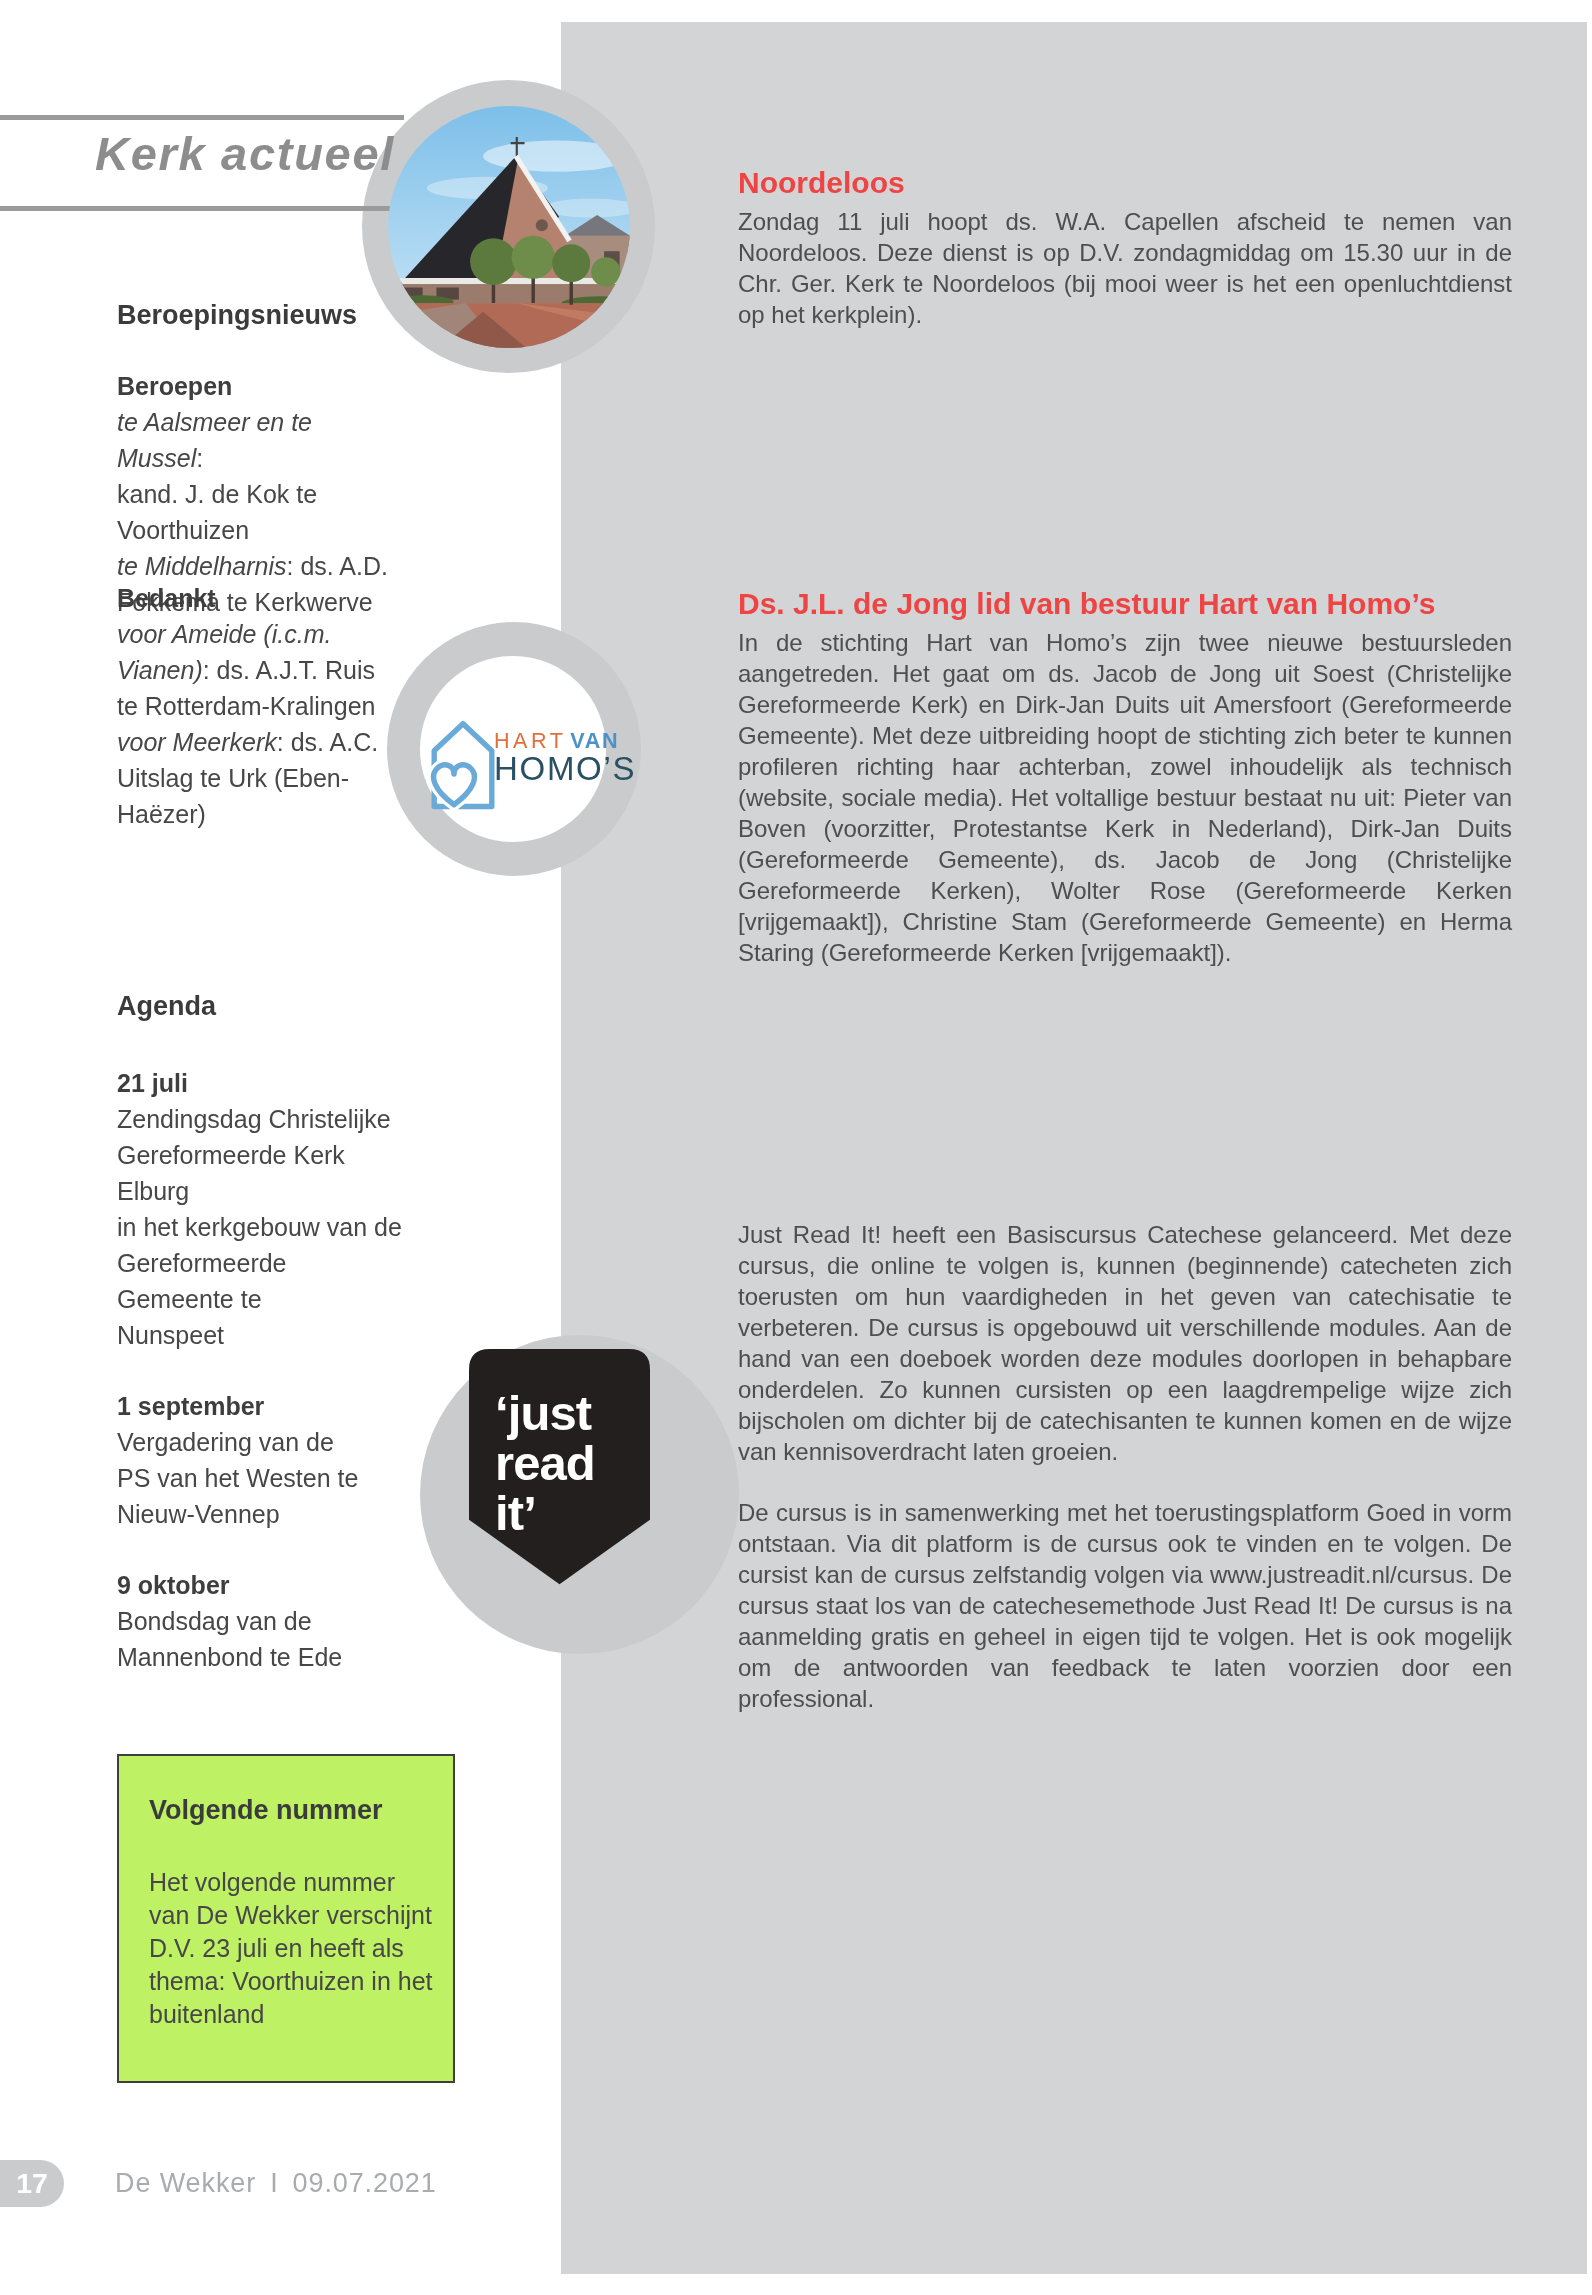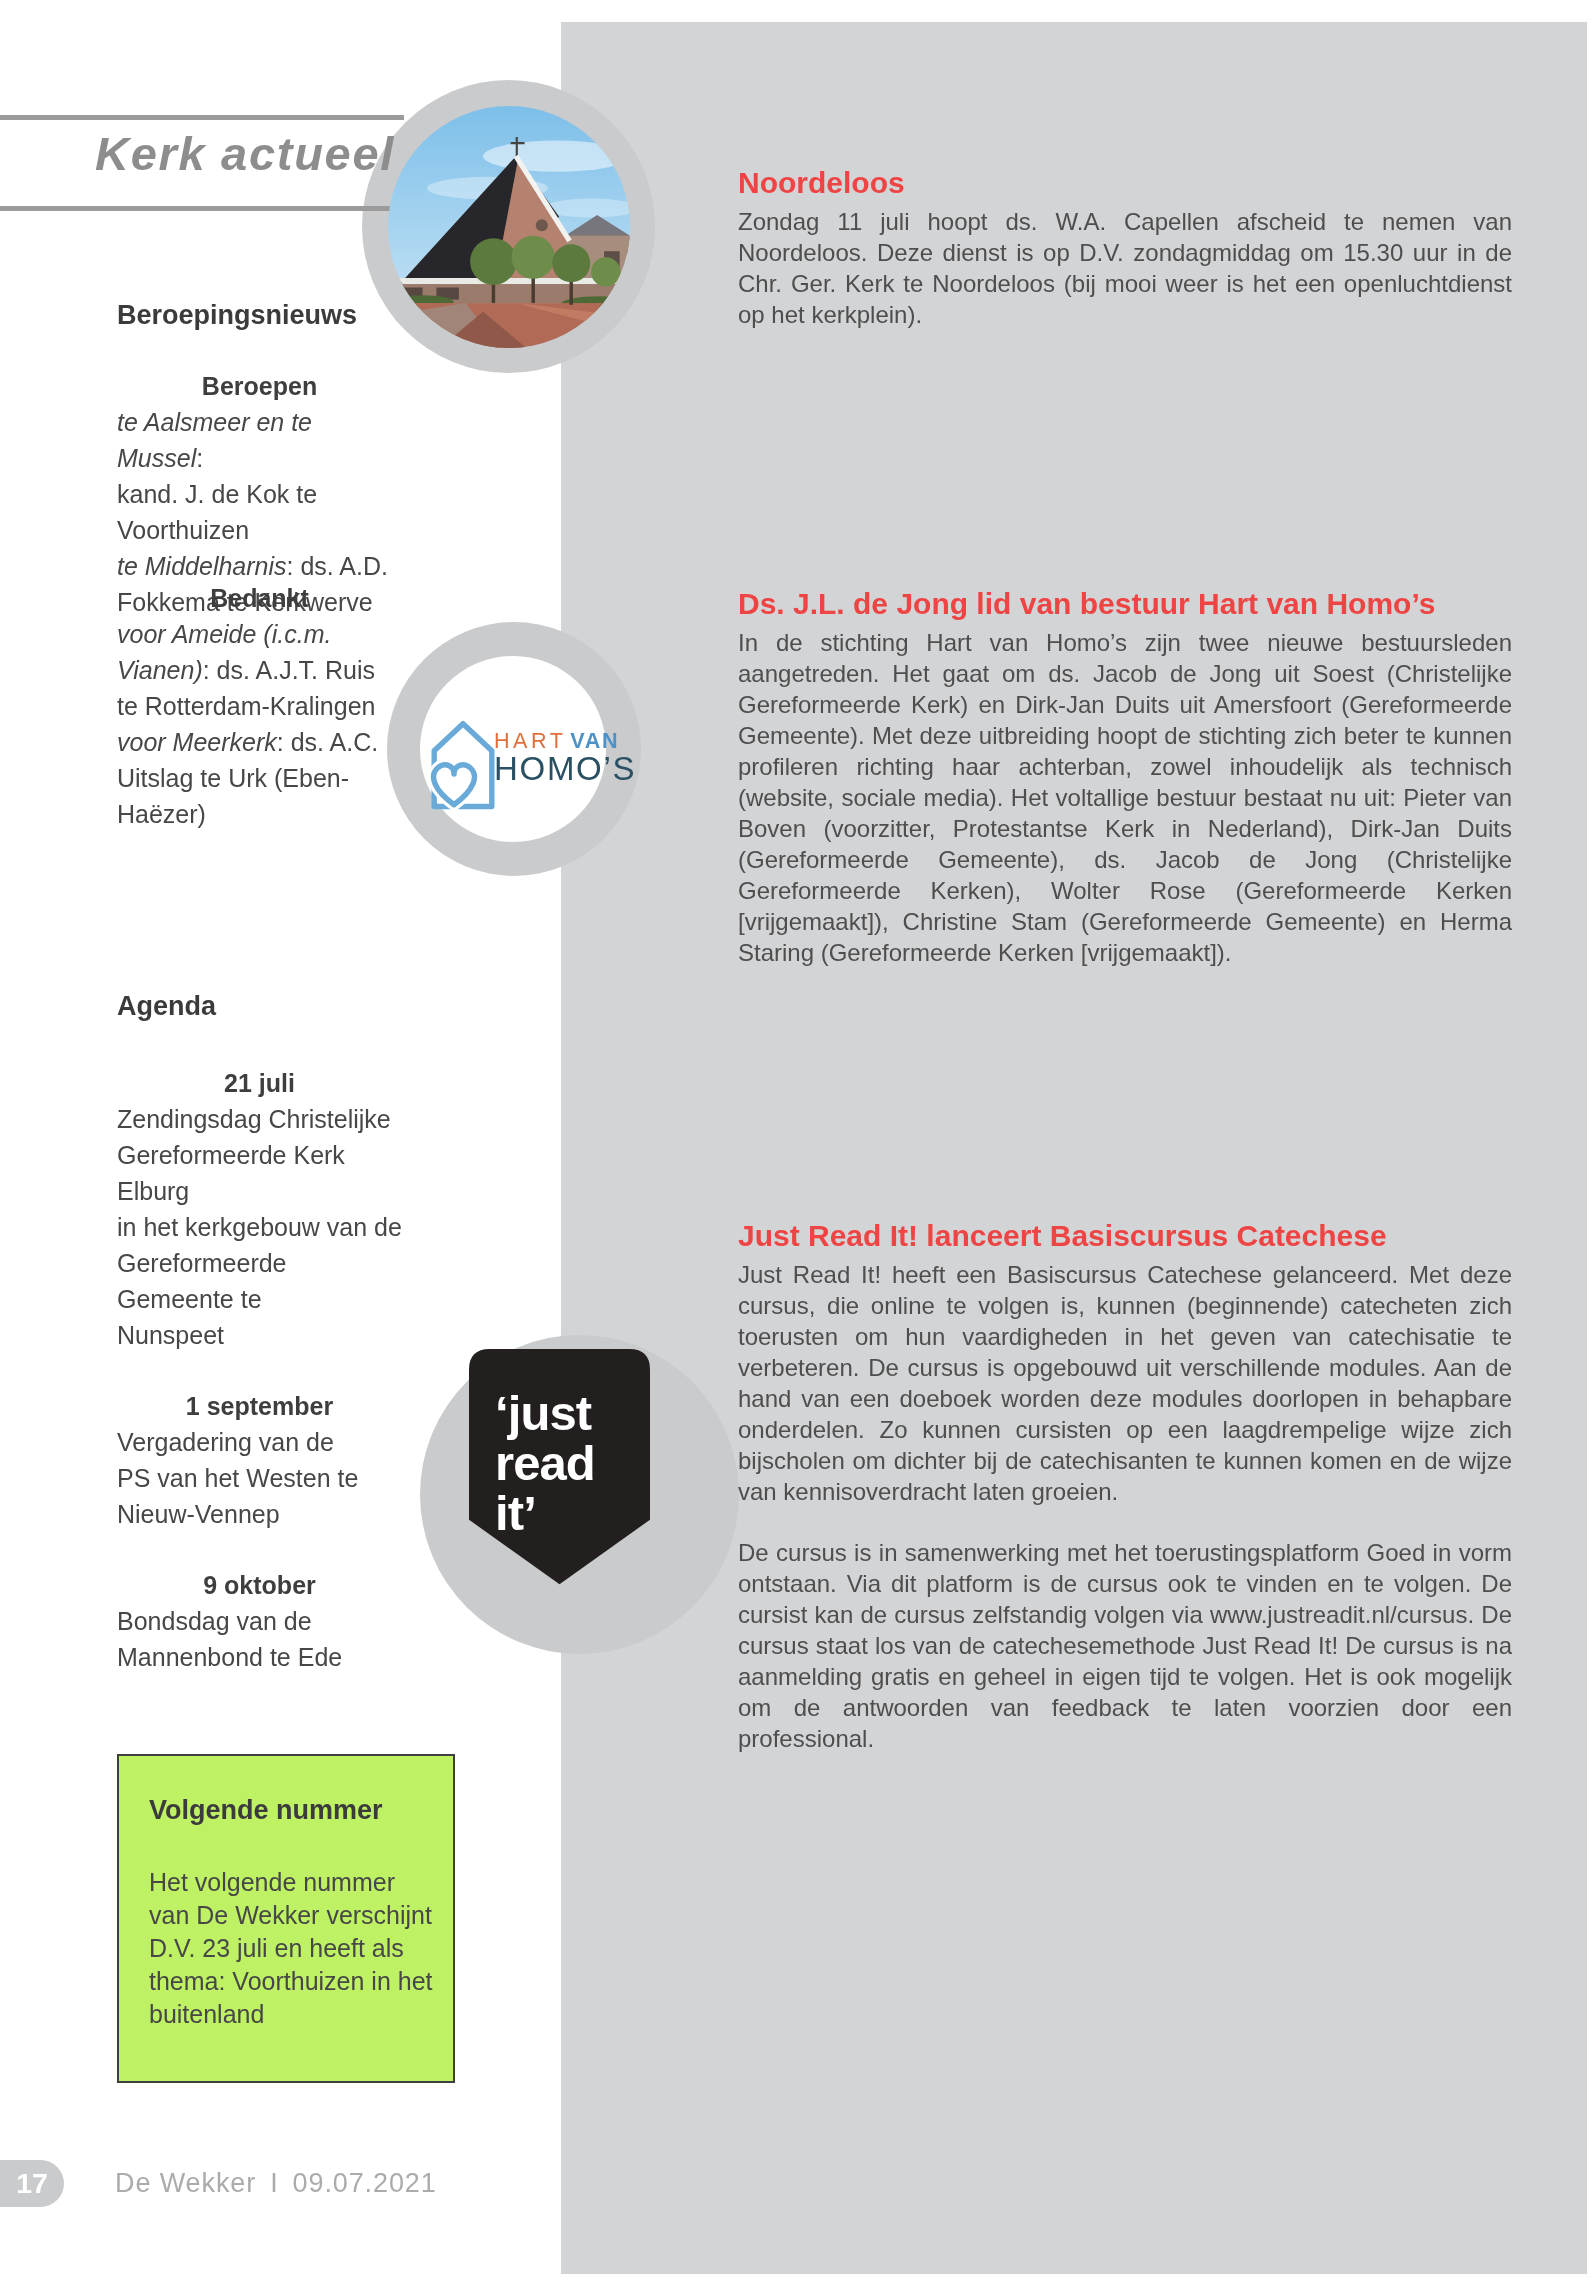--- a/index.html
+++ b/index.html
@@ -27,21 +27,21 @@
   .hvh-hart{color:#e06f3a;font-size:21.6px;letter-spacing:3.5px;font-weight:400;}
   .hvh-van{color:#4d92c6;font-size:21.6px;font-weight:bold;letter-spacing:1.7px;}
   .hvh-homos{color:#2a5063;font-size:33px;font-weight:normal;letter-spacing:1.7px;}
   .jri-badge{position:absolute;left:469px;top:1349px;width:181px;height:238px;}
   .jri-text{position:absolute;left:495px;top:1388px;color:#ffffff;font-weight:bold;
     font-size:49px;line-height:50px;letter-spacing:-0.9px;}
 
   
   .lc{position:absolute;left:117px;width:285px;font-size:25px;line-height:36px;color:#474747;}
   .lc-heading{position:absolute;left:117px;font-size:27px;font-weight:bold;color:#3b3b3b;}
-  .bold{font-weight:bold;color:#3e3e3e;text-align:center;}
+  .bold{font-weight:bold;color:#3e3e3e;}
   .it{font-style:italic;}
   .agenda-item{margin-bottom:35px;}
 
   
   .next-box{position:absolute;left:117px;top:1754px;width:304px;height:256px;
     border:2.6px solid #3f3f3f;background:#bef264;padding:39px 0 30px 30px;}
   .next-box .nb-heading{font-size:27px;font-weight:bold;color:#3b3b3b;margin-bottom:40px;}
   .next-box .nb-body{font-size:25px;line-height:33px;color:#474747;}
 
   
@@ -202,21 +202,20 @@
     <h2>Noordeloos</h2>
     <p>Zondag 11 juli hoopt ds. W.A. Capellen afscheid te nemen van Noordeloos. Deze dienst is op D.V. zondagmiddag om 15.30 uur in de Chr. Ger. Kerk te Noordeloos (bij mooi weer is het een openluchtdienst op het kerkplein).</p>
   </div>
 
   <div class="article" style="top:587px;">
     <h2>Ds. J.L. de Jong lid van bestuur Hart van Homo’s</h2>
     <p>In de stichting Hart van Homo’s zijn twee nieuwe bestuursleden aangetreden. Het gaat om ds. Jacob de Jong uit Soest (Christelijke Gereformeerde Kerk) en Dirk-Jan Duits uit Amersfoort (Gereformeerde Gemeente). Met deze uitbreiding hoopt de stichting zich beter te kunnen profileren richting haar achterban, zowel inhoudelijk als technisch (website, sociale media). Het voltallige bestuur bestaat nu uit: Pieter van Boven (voorzitter, Protestantse Kerk in Nederland), Dirk-Jan Duits (Gereformeerde Gemeente), ds. Jacob de Jong (Christelijke Gereformeerde Kerken), Wolter Rose (Gereformeerde Kerken [vrijgemaakt]), Christine Stam (Gereformeerde Gemeente) en Herma Staring (Gereformeerde Kerken [vrijgemaakt]).</p>
   </div>
 
   <div class="article" style="top:1219px;">
-    <h2>Just Read It! lanceert Basiscursus Catechese</h2>
     <div>
         <p>Just Read It! heeft een Basiscursus Catechese gelanceerd. Met deze cursus, die online te volgen is, kunnen (beginnende) catecheten zich toerusten om hun vaardigheden in het geven van catechisatie te verbeteren. De cursus is opgebouwd uit verschillende modules. Aan de hand van een doeboek worden deze modules doorlopen in behapbare onderdelen. Zo kunnen cursisten op een laagdrempelige wijze zich bijscholen om dichter bij de catechisanten te kunnen komen en de wijze van kennisoverdracht laten groeien.</p>
         <p>De cursus is in samenwerking met het toerustingsplatform Goed in vorm ontstaan. Via dit platform is de cursus ook te vinden en te volgen. De cursist kan de cursus zelfstandig volgen via www.justreadit.nl/cursus. De cursus staat los van de catechesemethode Just Read It! De cursus is na aanmelding gratis en geheel in eigen tijd te volgen. Het is ook mogelijk om de antwoorden van feedback te laten voorzien door een professional.</p>
       </div>
   </div>
 
   <div class="page-badge">
     <span>17</span>
   </div>
   <div class="footer-line">

